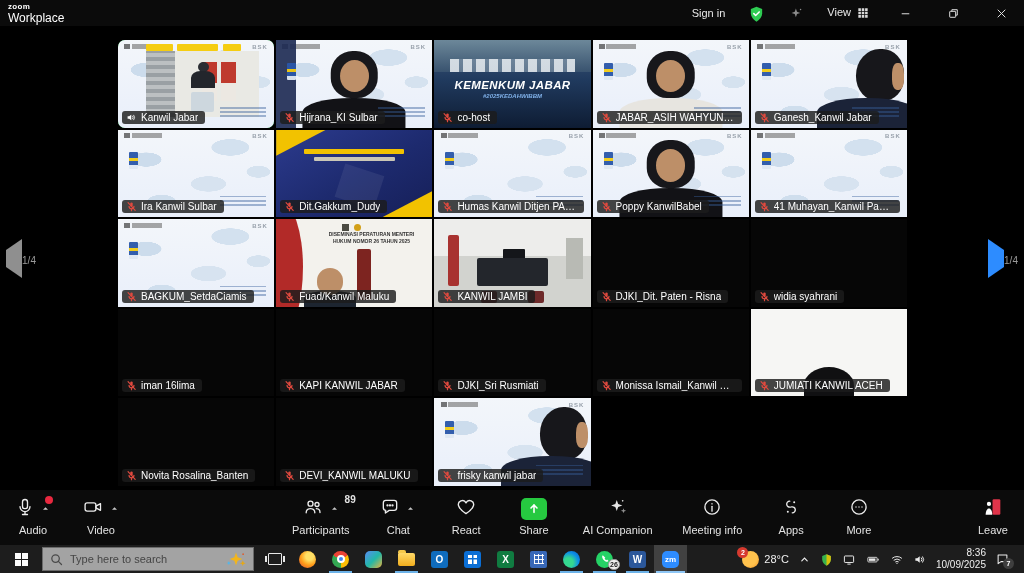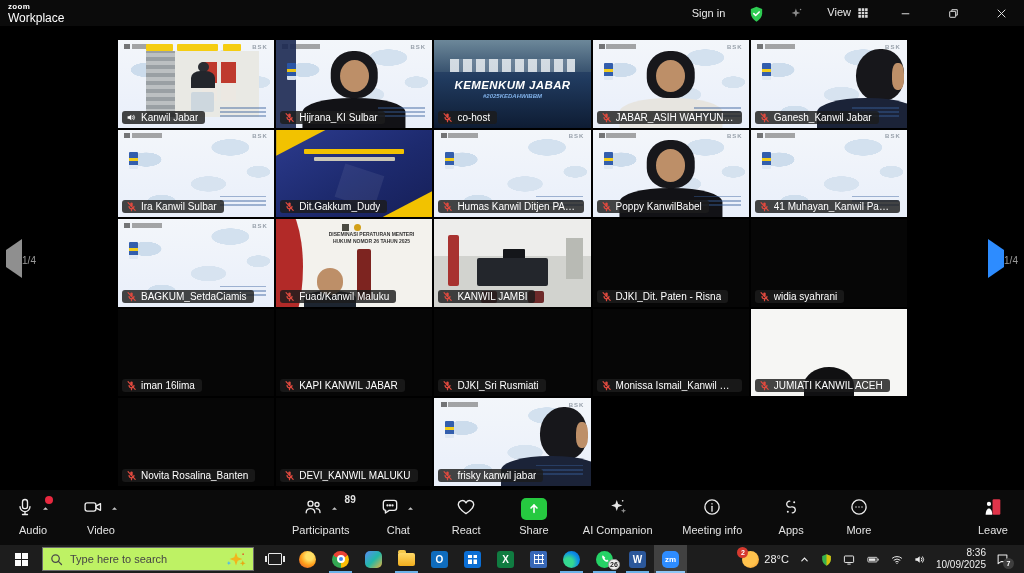--- a/index.html
+++ b/index.html
@@ -17,21 +17,21 @@
   .signin { font-size:11px; color:#e8e8e8; cursor:default; }
   .viewbtn { display:flex; align-items:flex-start; gap:5px; font-size:11px; color:#e8e8e8; }
   .tb-iconbtn { display:inline-flex; align-items:center; justify-content:center; width:18px; height:18px; }
   .winctl { display:inline-flex; align-items:center; justify-content:center; width:26px; height:20px; }
 
   
   .stage { position:absolute; top:26px; left:0; right:0; bottom:83px; background:#000; }
   .grid { position:absolute; left:118px; top:14px; width:789px; height:446px;
     display:grid; grid-template-columns:repeat(5,1fr); grid-template-rows:repeat(5,1fr); gap:2px; }
   .tile { position:relative; background:#050505; overflow:hidden; }
-  .tile.active { outline:2px solid #31d05e; outline-offset:-2px; z-index:2; }
+  .tile.active { outline:2px solid #31d05e; outline-offset:-2px; z-index:2;border-radius:7px; }
   .vid { position:absolute; inset:0; overflow:hidden; }
 
   .nlabel { position:absolute; left:4px; bottom:4px; max-width:93%; display:flex; align-items:center; gap:4px;
     background:rgba(28,28,28,.82); border-radius:3px; padding:1px 7px 1px 4px; z-index:3; }
   .nlabel .nm { color:#fff; font-size:10px; white-space:nowrap; overflow:hidden; text-overflow:ellipsis; }
   .nlabel svg { flex:0 0 auto; display:block; }
 
   
   .cloudbase { background:
     radial-gradient(26px 12px at 18% 34%, #ccdcec 58%, transparent 60%),
@@ -145,21 +145,21 @@
   .tbtn .cnt { position:absolute; top:-2px; right:-16px; font-size:10px; color:#e3e3e3; }
   .tbtn .dot { position:absolute; top:0px; right:-2px; width:8px; height:8px; border-radius:50%; background:#e8283f; }
   .sharebox { width:26px; height:22px; border-radius:5px; background:#26c940; display:flex; align-items:center; justify-content:center; }
 
   
   .taskbar { position:absolute; left:0; right:0; bottom:0; height:28px; background:#1d1d1d;
     display:flex; align-items:center; z-index:6; }
   .start { width:42px; height:28px; background:transparent; border:0; display:flex; align-items:center; justify-content:center; cursor:pointer; }
   .winlogo { display:grid; grid-template-columns:6px 6px; grid-template-rows:6px 6px; gap:1px; }
   .winlogo i { background:#fdfdfd; }
-  .searchbox { width:212px; height:24px; background:#bef264; border:1px solid #6b6b6b; display:flex; align-items:center; gap:6px; padding:0 6px; }
+  .searchbox { width:212px; height:24px; background:#a3a3a3; border:1px solid #6b6b6b; display:flex; align-items:center; gap:6px; padding:0 6px; }
   .searchbox input { flex:1; border:0; outline:0; background:transparent; font-size:11px; color:#222; font-family:"Liberation Sans",sans-serif; }
   .searchbox input::placeholder { color:#454545; }
   .tb-apps { display:flex; align-items:center; margin-left:4px; }
   .tb-app { position:relative; width:33px; height:28px; display:flex; align-items:center; justify-content:center; cursor:pointer; }
   .tb-app.running::after { content:""; position:absolute; bottom:0; left:5px; right:5px; height:2px; background:#6cb2e8; }
   .tb-app.active { background:rgba(255,255,255,.16); }
   .tb-app.active::after { content:""; position:absolute; bottom:0; left:2px; right:2px; height:2px; background:#8ec6f5; }
   .tb-ic { width:17px; height:17px; display:flex; align-items:center; justify-content:center; font-weight:bold; position:relative; }
   .app-taskview .fr { width:14px; height:12px; border:1.5px solid #e8e8e8; border-radius:1px; position:relative; }
   .app-taskview .fr::before { content:""; position:absolute; left:-4px; top:2px; width:2px; height:6px; background:#e8e8e8; }

